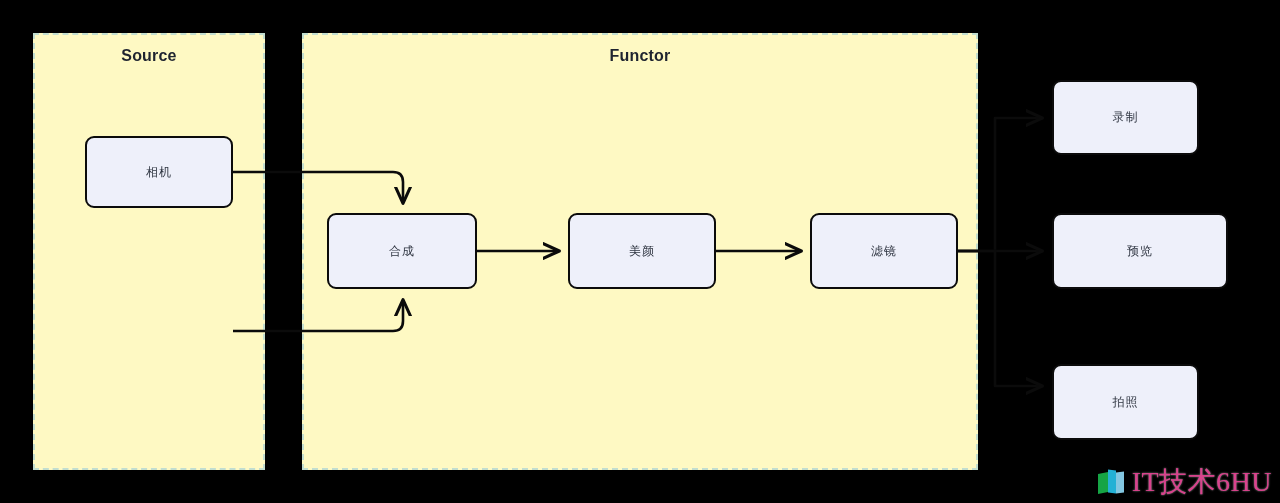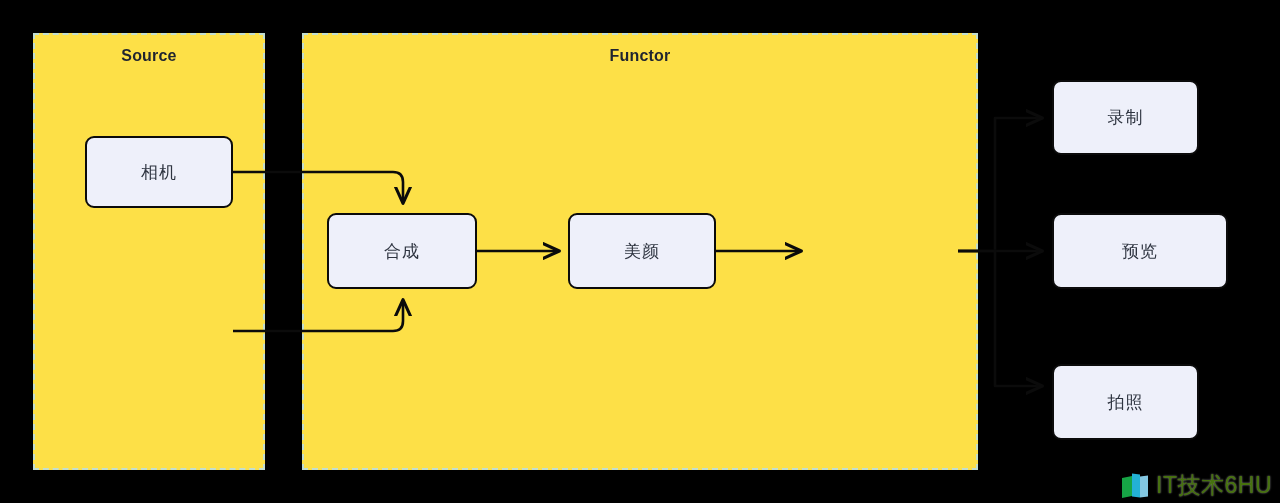--- a/index.html
+++ b/index.html
@@ -10,21 +10,21 @@
   #canvas {
     position: relative;
     width: 1280px;
     height: 503px;
     background: #000000;
     font-family: "Liberation Sans", "DejaVu Sans", sans-serif;
     overflow: hidden;
   }
   .panel {
     position: absolute;
-    background: #fde047;
+    background: #fef9c3;
     border: 2px dashed #c2ded0;
     box-sizing: border-box;
   }
   .panel-title {
     position: absolute;
     top: 12px;
     left: 0;
     width: 100%;
     text-align: center;
     font-size: 16px;
@@ -34,21 +34,21 @@
   }
   .node {
     position: absolute;
     background: #eef0fa;
     border: 2.5px solid #0b0b0b;
     border-radius: 9px;
     box-sizing: border-box;
     display: flex;
     align-items: center;
     justify-content: center;
-    font-size: 17px;
+    font-size: 12px;
     color: #2e3440;
     letter-spacing: 1px;
   }
   #edges {
     position: absolute;
     left: 0;
     top: 0;
     width: 1280px;
     height: 503px;
     pointer-events: none;
@@ -63,23 +63,23 @@
   .watermark {
     position: absolute;
     right: 8px;
     bottom: 2px;
     display: flex;
     align-items: center;
     gap: 6px;
     opacity: 0.92;
   }
   .wm-text {
-    font-size: 23px;
-    color: #4d7c0f;
-    font-family: Liberation Sans, sans-serif;
+    font-size: 28px;
+    color: #ec4899;
+    font-family: Liberation Serif, serif;
     letter-spacing: 0.5px;
     text-shadow: 0 0 2px rgba(255,255,255,0.65);
   }
   .wm-logo {
     width: 28px;
     height: 26px;
     position: relative;
   }
   .wm-logo i {
     position: absolute;
@@ -125,20 +125,21 @@
     <path class="edge-path" d="M 958 251 L 995 251 L 995 386 L 1042 386" marker-end="url(#arrow)"></path>
   </svg>
 
   <div class="node" style="left:85px; top:136px; width:148px; height:72px;">相机</div>
 
 
   <div class="node" style="left:568px; top:213px; width:148px; height:76px;">美颜</div>
 
   <div class="node" style="left:327px; top:213px; width:150px; height:76px;">合成</div>
 
+  <div class="node" style="left:810px; top:213px; width:148px; height:76px;">滤镜</div>
 
   <div class="node" style="left:1052px; top:80px; width:147px; height:75px;">录制</div>
 
   <div class="node" style="left:1052px; top:213px; width:176px; height:76px;text-align:right;">预览</div>
 
   <div class="node" style="left:1052px; top:364px; width:147px; height:76px;">拍照</div>
 
   <div class="watermark">
     <span class="wm-logo">
       <i class="wm-l1"></i>

